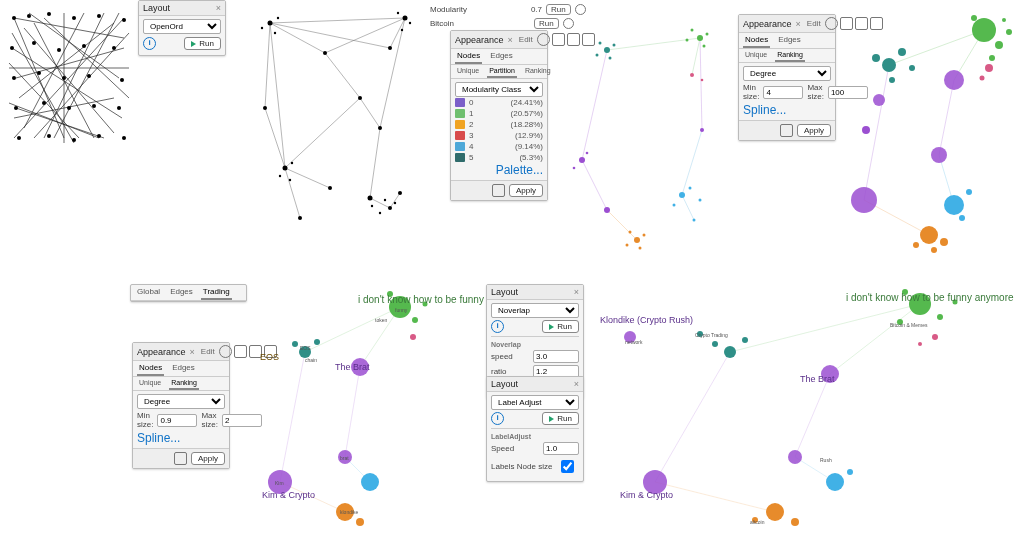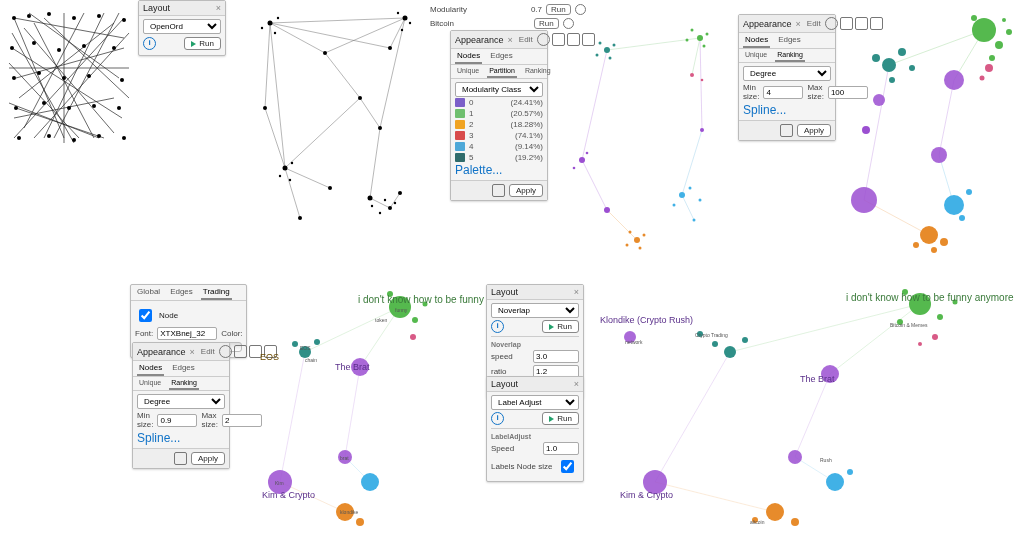--- a/index.html
+++ b/index.html
@@ -196,34 +196,34 @@
             <span class="pct">(20.57%)</span>
           </div>
           <div class="leg-row">
             <span class="swatch" style="background:#f0a322"></span>
             <span>2</span>
             <span class="pct">(18.28%)</span>
           </div>
           <div class="leg-row">
             <span class="swatch" style="background:#d84b4b"></span>
             <span>3</span>
-            <span class="pct">(74.1%)</span>
+            <span class="pct">(12.9%)</span>
           </div>
           <div class="leg-row">
             <span class="swatch" style="background:#4da8d8"></span>
             <span>4</span>
             <span class="pct">(9.14%)</span>
           </div>
           <div class="leg-row">
             <span class="swatch" style="background:#2f6b6b"></span>
             <span>5</span>
-            <span class="pct">(19.2%)</span>
+            <span class="pct">(5.3%)</span>
           </div>
         </div>
-      <div style="text-align:left"><span class="link">Palette...</span></div>
+      <div style="text-align:right"><span class="link">Palette...</span></div>
     </div>
     <div class="btn-row">
         <span class="ico sq"></span>
         <span class="btn">
           <span>Apply</span>
         </span>
       </div>
   </div>
 
   <svg width="200" height="250" style="left:552px;top:10px">
@@ -369,36 +369,20 @@
         <circle cx="100" cy="240" r="3"></circle>
       </g>
   </svg>
 
   <div class="panel" style="left:130px;top:284px;width:115px">
     <div class="tabs">
         <span>Global</span>
         <span>Edges</span>
         <span class="active">Trading</span>
       </div>
-    <div class="body">
-      <div class="row">
-          <input type="checkbox" checked="" style="">
-          <span>Node</span>
-        </div>
-      <div class="row">
-          <span class="lbl">Font:</span>
-          <input type="text" style="width: 54px;" value="XTXBnej_32">
-          <span class="lbl">Color:</span>
-          <span style="width:12px;height:10px;background:#000;display:inline-block"></span>
-        </div>
-      <div class="row">
-          <span class="lbl">Size:</span>
-          <span style="flex:1;height:8px;border:1px solid #bbb;border-radius:3px;background:linear-gradient(#ddd,#fff)"></span>
-        </div>
-    </div>
   </div>
 
   <div class="panel" style="left:132px;top:342px;width:96px">
     <div class="hdr">
         <span>Appearance</span>
         <span class="x">×</span>
         <span style="margin-left:2px;font-size:8px;color:#666">Edit</span>
       <span class="ico-row">
           <span class="ico"></span>
           <span class="ico sq"></span>

